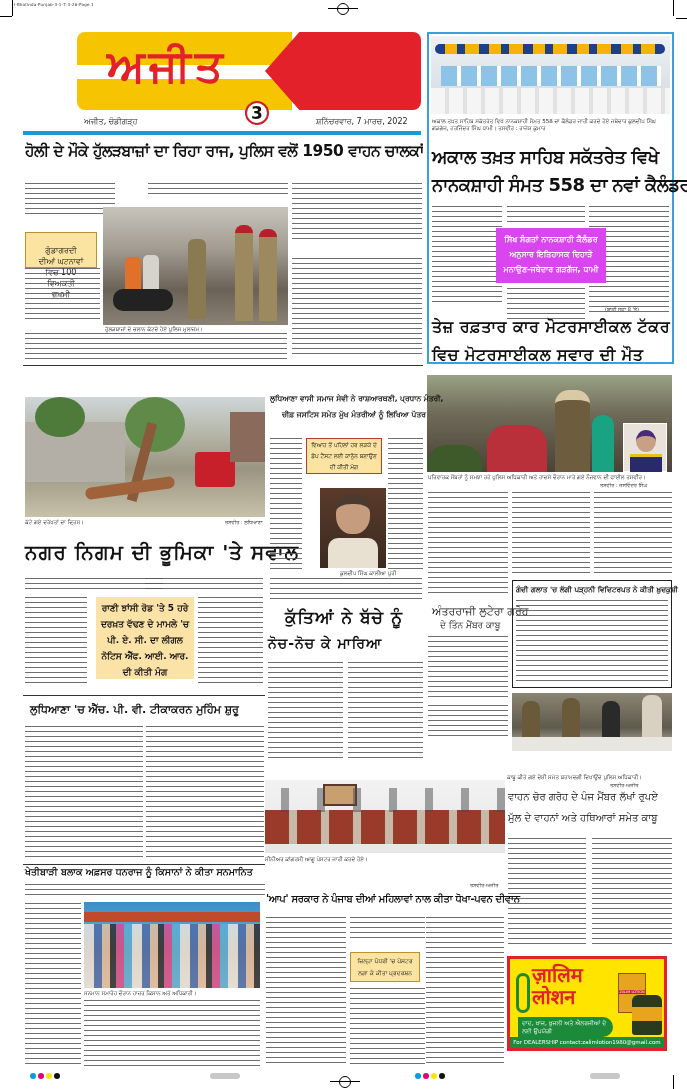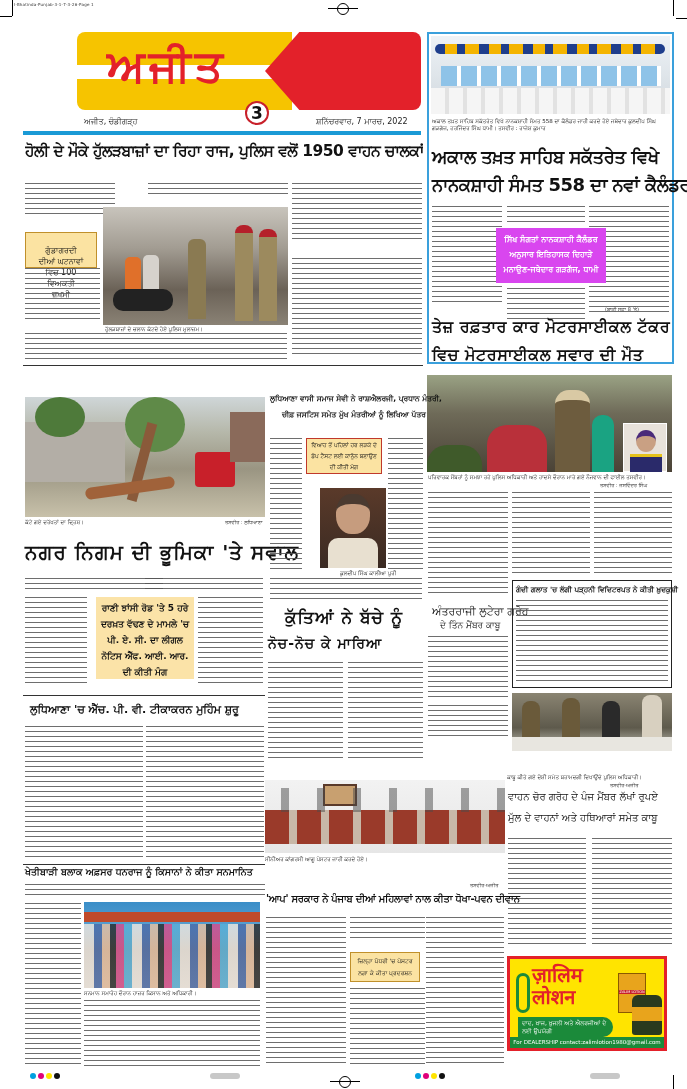--- a/index.html
+++ b/index.html
@@ -356,21 +356,21 @@
     <div class="line"></div>
     <div class="line"></div>
     <div class="line"></div>
     <div class="line"></div>
     <div class="line"></div>
     <div class="line"></div>
     <div class="line"></div>
 </div>
 <div class="abs rule" style="left:23px;top:695px;width:242px;"></div>
 
-<div class="abs headline" style="left:270px;top:394px;font-size:7.5px;letter-spacing:0;">ਲੁਧਿਆਣਾ ਵਾਸੀ ਸਮਾਜ ਸੇਵੀ ਨੇ ਰਾਸ਼ਐਲਰਜੀ, ਪ੍ਰਧਾਨ ਮੰਤਰੀ,</div>
+<div class="abs headline" style="left:270px;top:394px;font-size:7.5px;letter-spacing:0;">ਲੁਧਿਆਣਾ ਵਾਸੀ ਸਮਾਜ ਸੇਵੀ ਨੇ ਰਾਸ਼ਆਰਥਣੀ, ਪ੍ਰਧਾਨ ਮੰਤਰੀ,</div>
 <div class="abs headline" style="left:282px;top:410px;font-size:7.5px;letter-spacing:0;">ਚੀਫ਼ ਜਸਟਿਸ ਸਮੇਤ ਮੁੱਖ ਮੰਤਰੀਆਂ ਨੂੰ ਲਿਖਿਆ ਪੱਤਰ</div>
 <div class="abs box-yellow" style="left:306px;top:438px;width:76px;height:36px;font-size:5.8px;line-height:11px;padding:1px 3px;">ਵਿਆਹ ਤੋਂ ਪਹਿਲਾਂ ਹਰ ਲੜਕੇ ਦੇ ਡੋਪ ਟੈਸਟ ਲਈ ਕਾਨੂੰਨ ਬਣਾਉਣ ਦੀ ਕੀਤੀ ਮੰਗ</div>
 <div class="abs photo" style="left:320px;top:488px;width:66px;height:80px;background:linear-gradient(180deg,#5a3a2a 0%,#3a2a22 100%);">
   <div class="abs" style="left:16px;top:6px;width:34px;height:40px;background:#c69c7e;border-radius:45%;border-top:10px solid #4a3a30;"></div>
   <div class="abs" style="left:8px;top:50px;width:50px;height:30px;background:#e8e0d0;border-radius:10px 10px 0 0;"></div>
 </div>
 <div class="abs caption" style="left:340px;top:570px;">ਕੁਲਦੀਪ ਸਿੰਘ ਕਾਲੀਆ ਪੁਰੀ</div>
 <div class="abs text-block" style="left:270px;top:438px;width:32px;height:135px;">
   <div class="line"></div>
     <div class="line"></div>

